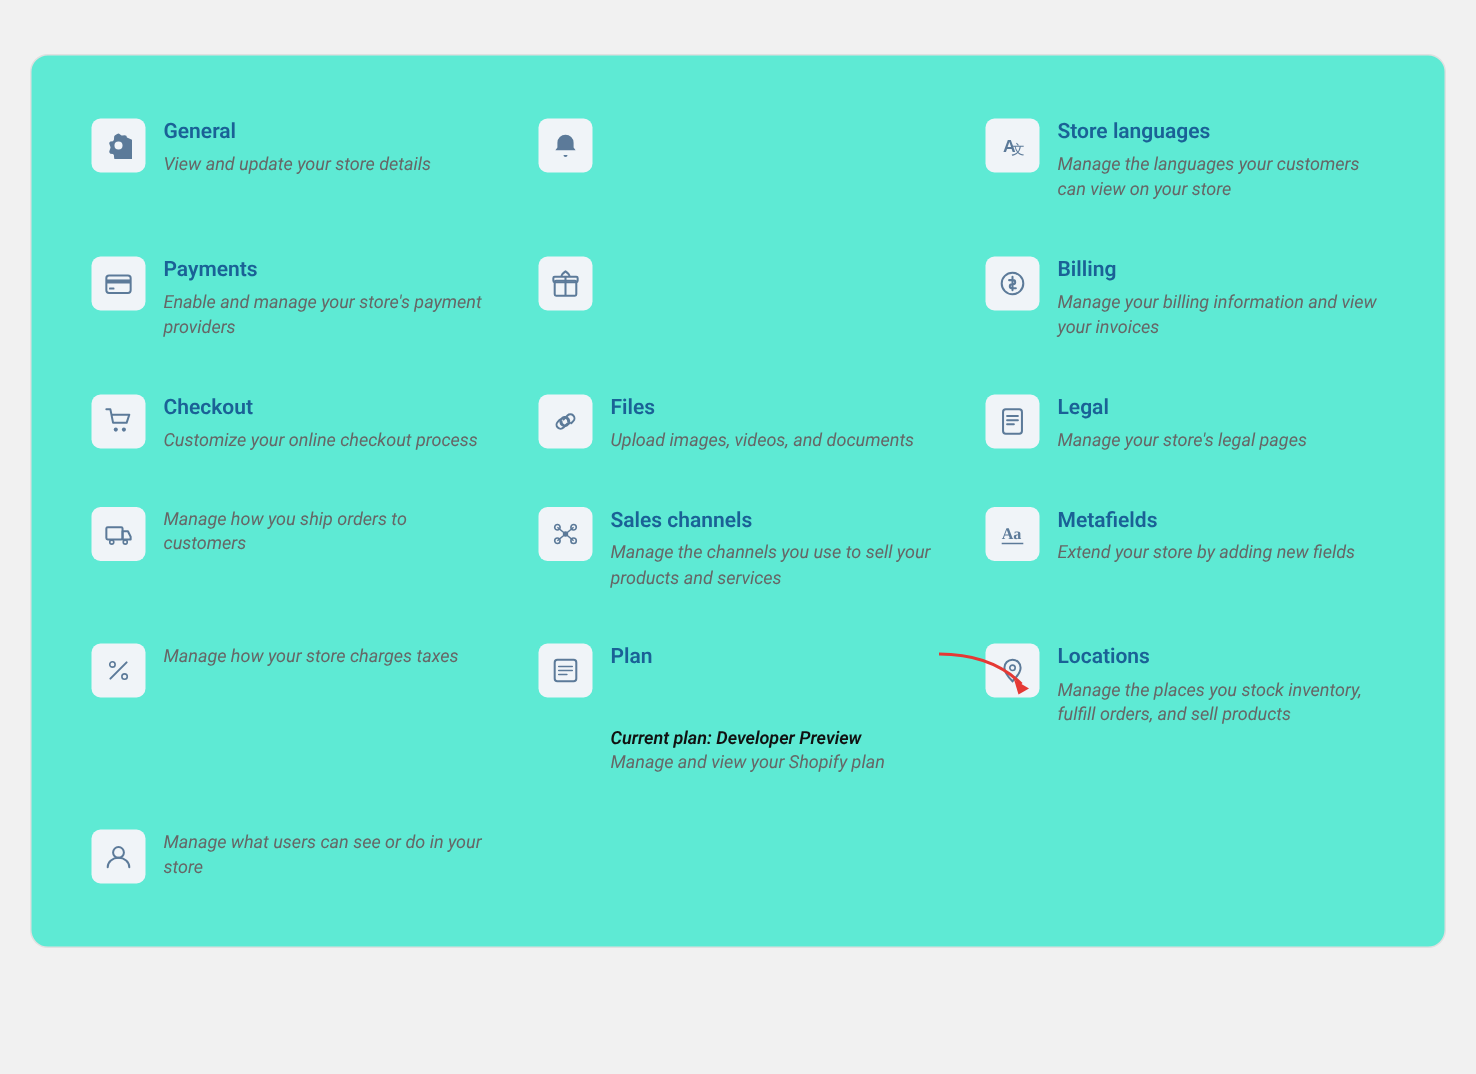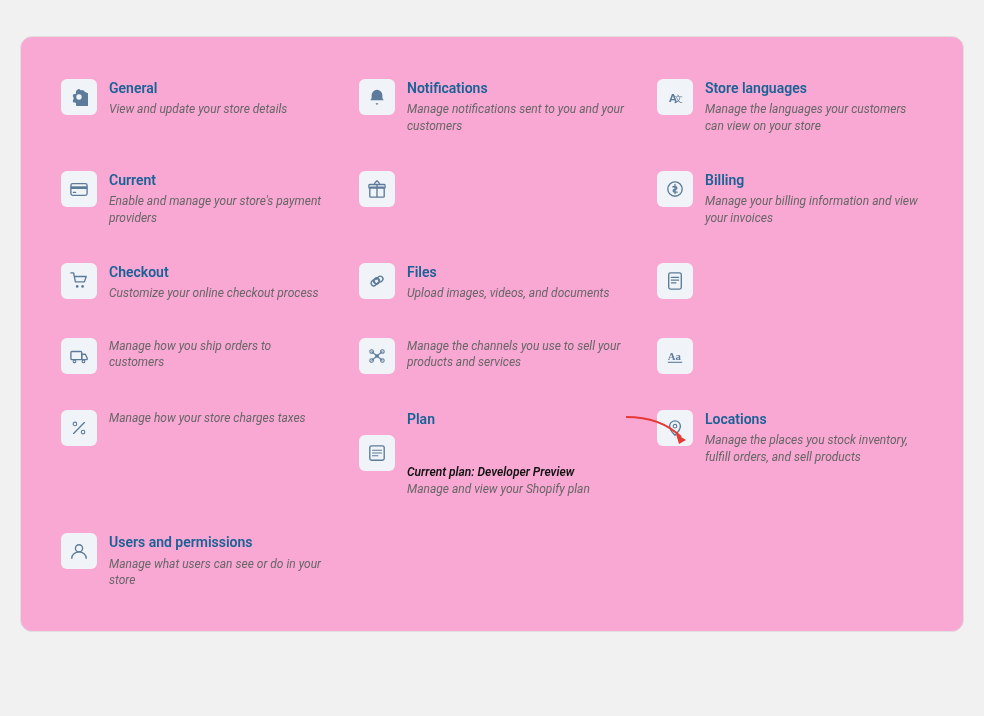--- a/index.html
+++ b/index.html
@@ -9,21 +9,21 @@
       padding: 20px;
       color: #333;
     }
     h1.page-title {
       font-size: 20px;
       font-weight: 600;
       margin-bottom: 16px;
       color: #111;
     }
     .settings-card {
-      background: #f9a8d4;
+      background: #5eead4;
       border-radius: 12px;
       border: 1px solid #e0e0e0;
       padding: 24px;
     }
     .settings-grid {
       display: grid;
       grid-template-columns: 1fr 1fr 1fr;
       gap: 0;
     }
     .setting-item {
@@ -92,24 +92,20 @@
       </div>
 
   </div>
       <div class="setting-item">
     <div class="setting-icon">
           <svg viewBox="0 0 20 20">
             <path d="M10 2a6 6 0 00-6 6v3.5l-1.5 2h15l-1.5-2V8a6 6 0 00-6-6zM8.5 17a1.5 1.5 0 003 0h-3z"></path>
           </svg>
         </div>
 
-      <div class="setting-text">
-        <div class="setting-title">Notifications</div>
-        <div class="setting-desc">Manage notifications sent to you and your customers</div>
-      </div>
 
   </div>
       <div class="setting-item">
     <div class="setting-icon">
           <svg viewBox="0 0 20 20">
             <text x="3" y="15" font-size="13" fill="#5c7a99" font-family="sans-serif" font-weight="bold">A</text>
             <text x="9" y="16" font-size="10" fill="#5c7a99" font-family="sans-serif">文</text>
           </svg>
         </div>
 
@@ -122,21 +118,21 @@
       <div class="setting-item">
     <div class="setting-icon">
           <svg viewBox="0 0 20 20">
             <rect x="1" y="4" width="18" height="13" rx="2" fill="none" stroke="#5c7a99" stroke-width="1.5"></rect>
             <rect x="1" y="7" width="18" height="3" fill="#5c7a99"></rect>
             <rect x="3" y="13" width="4" height="1.5" rx="0.5" fill="#5c7a99"></rect>
           </svg>
         </div>
 
       <div class="setting-text">
-        <div class="setting-title">Current</div>
+        <div class="setting-title">Payments</div>
         <div class="setting-desc">Enable and manage your store's payment providers</div>
       </div>
 
   </div>
       <div class="setting-item">
     <div class="setting-icon">
           <svg viewBox="0 0 20 20">
             <rect x="2" y="8" width="16" height="11" rx="1" fill="none" stroke="#5c7a99" stroke-width="1.5"></rect>
             <rect x="1" y="5" width="18" height="4" rx="1" fill="none" stroke="#5c7a99" stroke-width="1.5"></rect>
             <path d="M10 5V19M7 5c0-2 3-4 3-4s3 2 3 4" fill="none" stroke="#5c7a99" stroke-width="1.5"></path>
@@ -189,20 +185,24 @@
 
   </div>
       <div class="setting-item">
     <div class="setting-icon">
           <svg viewBox="0 0 20 20">
             <rect x="3" y="1" width="14" height="18" rx="2" fill="none" stroke="#5c7a99" stroke-width="1.5"></rect>
             <path d="M6 6h8M6 9h8M6 12h5" stroke="#5c7a99" stroke-width="1.5" stroke-linecap="round"></path>
           </svg>
         </div>
 
+      <div class="setting-text">
+        <div class="setting-title">Legal</div>
+        <div class="setting-desc">Manage your store's legal pages</div>
+      </div>
 
   </div>
       <div class="setting-item">
     <div class="setting-icon">
           <svg viewBox="0 0 20 20">
             <rect x="1" y="5" width="12" height="9" rx="1" fill="none" stroke="#5c7a99" stroke-width="1.5"></rect>
             <path d="M13 8h4l2 4v2h-6V8z" fill="none" stroke="#5c7a99" stroke-width="1.5" stroke-linejoin="round"></path>
             <circle cx="5" cy="16" r="1.5" fill="none" stroke="#5c7a99" stroke-width="1.2"></circle>
             <circle cx="15" cy="16" r="1.5" fill="none" stroke="#5c7a99" stroke-width="1.2"></circle>
           </svg>
@@ -222,49 +222,54 @@
             <circle cx="4" cy="15" r="2" fill="none" stroke="#5c7a99" stroke-width="1.2"></circle>
             <circle cx="16" cy="15" r="2" fill="none" stroke="#5c7a99" stroke-width="1.2"></circle>
             <line x1="10" y1="10" x2="4" y2="5" stroke="#5c7a99" stroke-width="1.2"></line>
             <line x1="10" y1="10" x2="16" y2="5" stroke="#5c7a99" stroke-width="1.2"></line>
             <line x1="10" y1="10" x2="4" y2="15" stroke="#5c7a99" stroke-width="1.2"></line>
             <line x1="10" y1="10" x2="16" y2="15" stroke="#5c7a99" stroke-width="1.2"></line>
           </svg>
         </div>
 
       <div class="setting-text">
+        <div class="setting-title">Sales channels</div>
         <div class="setting-desc">Manage the channels you use to sell your products and services</div>
       </div>
 
   </div>
       <div class="setting-item">
     <div class="setting-icon">
           <svg viewBox="0 0 20 20">
             <text x="2" y="14" font-size="12" fill="#5c7a99" font-family="serif" font-weight="bold">Aa</text>
             <line x1="2" y1="17" x2="18" y2="17" stroke="#5c7a99" stroke-width="1.2"></line>
           </svg>
         </div>
 
+      <div class="setting-text">
+        <div class="setting-title">Metafields</div>
+        <div class="setting-desc">Extend your store by adding new fields</div>
+      </div>
 
   </div>
       <div class="setting-item">
     <div class="setting-icon">
           <svg viewBox="0 0 20 20">
             <path d="M4 16L16 4" stroke="#5c7a99" stroke-width="1.5" stroke-linecap="round"></path>
             <circle cx="5.5" cy="5.5" r="2" fill="none" stroke="#5c7a99" stroke-width="1.2"></circle>
             <circle cx="14.5" cy="14.5" r="2" fill="none" stroke="#5c7a99" stroke-width="1.2"></circle>
           </svg>
         </div>
 
       <div class="setting-text">
         <div class="setting-desc">Manage how your store charges taxes</div>
       </div>
 
   </div>
-      <div class="setting-item" style="position: relative; align-items: center;">
+      <div class="setting-item" style="position: relative;">
     <div class="setting-icon">
           <svg viewBox="0 0 20 20">
             <rect x="2" y="2" width="16" height="16" rx="2" fill="none" stroke="#5c7a99" stroke-width="1.5"></rect>
             <path d="M5 10h10M5 7h10M5 13h6" stroke="#5c7a99" stroke-width="1.2" stroke-linecap="round"></path>
           </svg>
         </div>
 
       <div class="setting-text">
         <div class="setting-title">Plan</div>
         <div class="setting-desc highlight">Current plan: Developer Preview</div>
@@ -292,19 +297,18 @@
   </div>
       <div class="setting-item">
     <div class="setting-icon">
           <svg viewBox="0 0 20 20">
             <circle cx="10" cy="7" r="4" fill="none" stroke="#5c7a99" stroke-width="1.5"></circle>
             <path d="M2 18c0-4 3.6-7 8-7s8 3 8 7" fill="none" stroke="#5c7a99" stroke-width="1.5" stroke-linecap="round"></path>
           </svg>
         </div>
 
       <div class="setting-text">
-        <div class="setting-title">Users and permissions</div>
         <div class="setting-desc">Manage what users can see or do in your store</div>
       </div>
 
   </div>
     </div>
 </div>
 
 </body></html>

